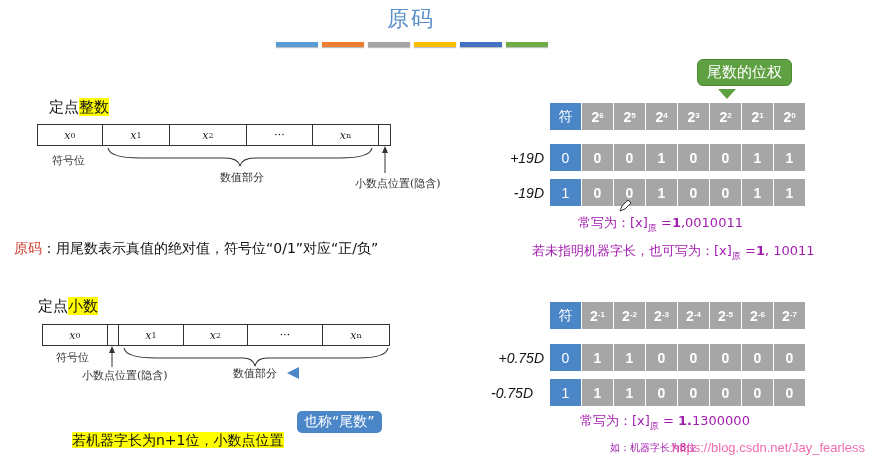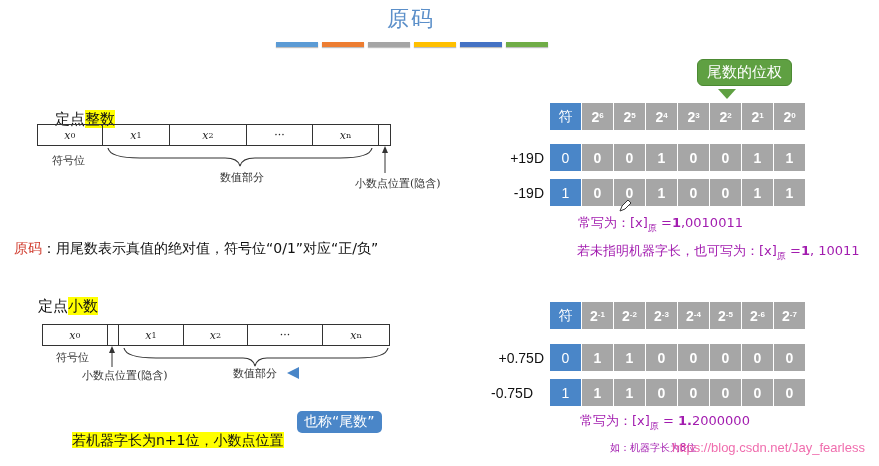--- a/index.html
+++ b/index.html
@@ -16,42 +16,42 @@
               font-family:"DejaVu Serif","Liberation Serif",serif;font-style:italic;font-size:11px;color:#222;}
   .diagram .c:last-child{border-right:none;}
   .diagram sub{font-size:8px;font-style:normal;}
   .small-lbl{font-family:"DejaVu Serif","Liberation Serif",serif;font-size:11px;color:#333;}
   .brace{fill:none;stroke:#333;stroke-width:1.2;}
   .grid-row{display:flex;}
   .cell{width:31px;height:27px;margin-right:1px;display:flex;align-items:center;justify-content:center;
         background:#a6a6a6;color:#fff;font-weight:bold;font-size:14px;font-family:"Liberation Sans",sans-serif;}
   .cell.sign{background:#4a86c8;font-weight:normal;}
   .cell sup{font-size:8px;position:relative;top:-1px;}
-  .rowlbl{font-family:"Liberation Sans",sans-serif;font-size:14px;color:#111;text-align:right;}
+  .rowlbl{font-family:"Liberation Sans",sans-serif;font-size:14px;color:#111;text-align:right;font-style:italic;}
   .formula{font-size:13px;color:#a21caf;}
   .formula sub{font-size:9px;}
   .callout-green{background:#5fa042;color:#fff;font-size:15px;border-radius:6px;padding:3px 9px;border:1px solid #4c8a33;}
   .callout-blue{background:#4a86c8;color:#fff;font-size:14px;border-radius:5px;padding:2px 7px;}
   .red{color:#d03a2c;}
   .wm{color:#ec4899;font-family:"Liberation Sans",sans-serif;font-size:13px;}
 </style>
 </head>
 <body>
 
 <div class="abs title">原码</div>
 <div class="abs bars">
   <span style="background:#5b9bd5"></span>
   <span style="background:#ed7d31"></span>
   <span style="background:#a5a5a5"></span>
   <span style="background:#ffc000"></span>
   <span style="background:#4472c4"></span>
   <span style="background:#70ad47"></span>
 </div>
 
-<div class="abs heading" style="left:55px;top:98px;margin-top:12px;">
+<div class="abs heading" style="left:49px;top:98px;">
   <span>定点</span><span class="hl">整数</span>
 </div>
 <div class="abs diagram" style="left:37px;top:124px;width:354px;">
   <div class="c" style="width:65px">
       <span>x</span>
       <sub>0</sub>
     </div>
   <div class="c" style="width:67px">
       <span>x</span>
       <sub>1</sub>
@@ -190,21 +190,21 @@
   <div class="cell">1</div>
   <div class="cell">1</div>
 </div>
 <svg class="abs" style="left:618px;top:199px;" width="14" height="14">
   <path d="M2,12 L4,7 L10,1 L13,4 L7,10 Z" fill="#fff" stroke="#333" stroke-width="1"></path>
 </svg>
 
 <div class="abs formula" style="left:578px;top:214px;">
   <span>常写为：</span><span>[x]</span><sub>原</sub><span> =</span><b>1</b><span>,0010011</span>
 </div>
-<div class="abs formula" style="left:532px;top:242px;margin-left:45px;">
+<div class="abs formula" style="left:532px;top:242px;">
   <span>若未指明机器字长，也可写为：</span><span>[x]</span><sub>原</sub><span> =</span><b>1</b><span>, 10011</span>
 </div>
 
 <div class="abs grid-row" style="left:550px;top:302px;">
   <div class="cell sign">
       <span>符</span>
     </div>
   <div class="cell">
       <span>2</span>
       <sup>-1</sup>
@@ -253,16 +253,16 @@
   <div class="cell">1</div>
   <div class="cell">1</div>
   <div class="cell">0</div>
   <div class="cell">0</div>
   <div class="cell">0</div>
   <div class="cell">0</div>
   <div class="cell">0</div>
 </div>
 
 <div class="abs formula" style="left:580px;top:412px;">
-  <span>常写为：</span><span>[x]</span><sub>原</sub><span> = </span><b>1.</b><span>2000000</span>
+  <span>常写为：</span><span>[x]</span><sub>原</sub><span> = </span><b>1.</b><span>1300000</span>
 </div>
 <div class="abs formula" style="left:610px;top:441px;font-size:10px;">如：机器字长为8位</div>
 <div class="abs wm" style="left:672px;top:440px;opacity:0.8;">https://blog.csdn.net/Jay_fearless</div>
 
 </body></html>

